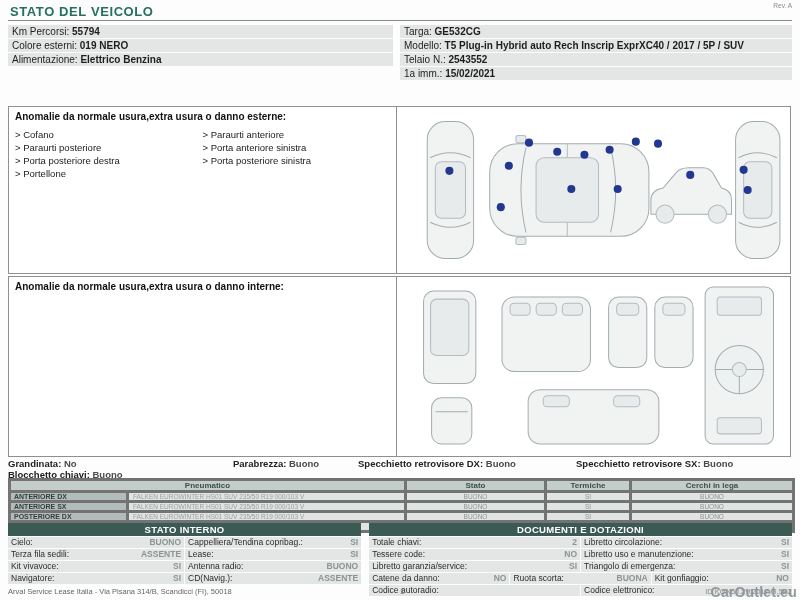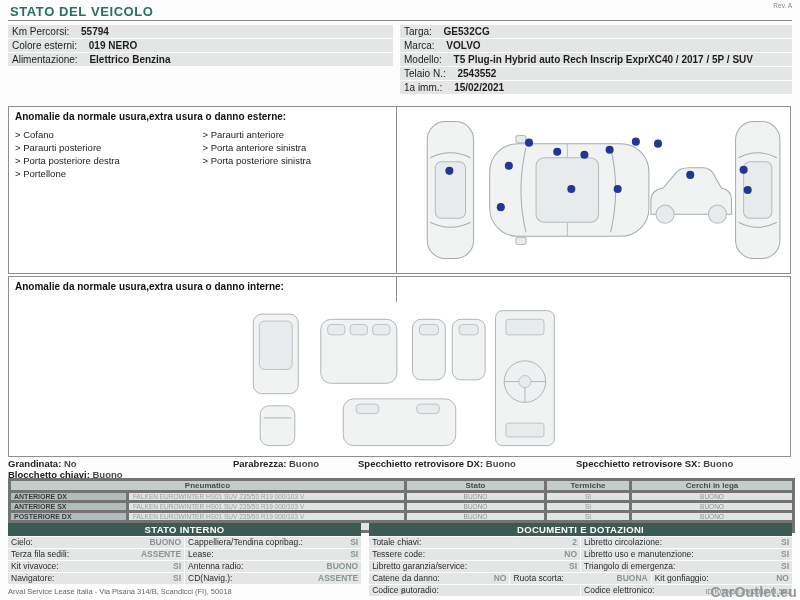--- a/index.html
+++ b/index.html
@@ -9,25 +9,25 @@
   .doc-title { position:absolute; left:10px; top:4px; font-size:13px; font-weight:bold;
                letter-spacing:.6px; color:#25705e; }
   .rev { position:absolute; right:8px; top:2px; font-size:6.5px; color:#888; }
   .title-rule { position:absolute; left:8px; right:8px; top:20px; border-top:1px solid #8a8a8a; }
 
   .info-left  { position:absolute; left:8px;  top:25px; width:385px; }
   .info-right { position:absolute; left:400px; top:25px; width:392px; }
   .inforow { background:#e3e6e5; margin-bottom:1px; padding:1px 4px; font-size:10px;
              line-height:11px; color:#1d1d1d; min-height:12px; }
   .inforow .lbl { font-weight:normal;margin-top:12px; }
-  .inforow .val { font-weight:bold;margin-left:9px; }
+  .inforow .val { font-weight:bold; }
 
   .panel { position:absolute; left:8px; width:783px; border:1px solid #8f8f8f; display:flex; background:#fff; }
   .panel-ext { top:106px; height:168px; }
-  .panel-int { top:276px; height:181px;flex-direction:column; }
+  .panel-int { top:276px; height:181px; }
   .panel-left { width:388px; border-right:1px solid #8f8f8f; padding:4px 6px; }
   .panel-right { flex:1; position:relative; }
   .panel-right svg { position:absolute; inset:0; width:100%; height:100%; }
   .panel-title { font-size:10px; font-weight:bold; color:#111; margin-bottom:6px; }
   .anom-cols { display:flex; font-size:9.5px; line-height:13px; color:#222; }
   .anom-col { width:50%; }
 
   .checks { position:absolute; left:8px; top:458px; width:784px; display:flex; font-size:9.5px; color:#222; }
   .checks .stack { width:225px; line-height:11px; }
   .check .lbl { font-weight:bold; }
@@ -81,24 +81,20 @@
     <div class="inforow">
       <span class="lbl">Alimentazione:</span>
       <span class="val">Elettrico Benzina</span>
     </div>
   </div>
 
   <div class="info-right">
     <div class="inforow">
       <span class="lbl">Targa:</span>
       <span class="val">GE532CG</span>
-    </div>
-    <div class="inforow">
-      <span class="lbl">Marca:</span>
-      <span class="val">VOLVO</span>
     </div>
     <div class="inforow">
       <span class="lbl">Modello:</span>
       <span class="val">T5 Plug-in Hybrid auto Rech Inscrip ExprXC40 / 2017 / 5P / SUV</span>
     </div>
     <div class="inforow">
       <span class="lbl">Telaio N.:</span>
       <span class="val">2543552</span>
     </div>
     <div class="inforow">

